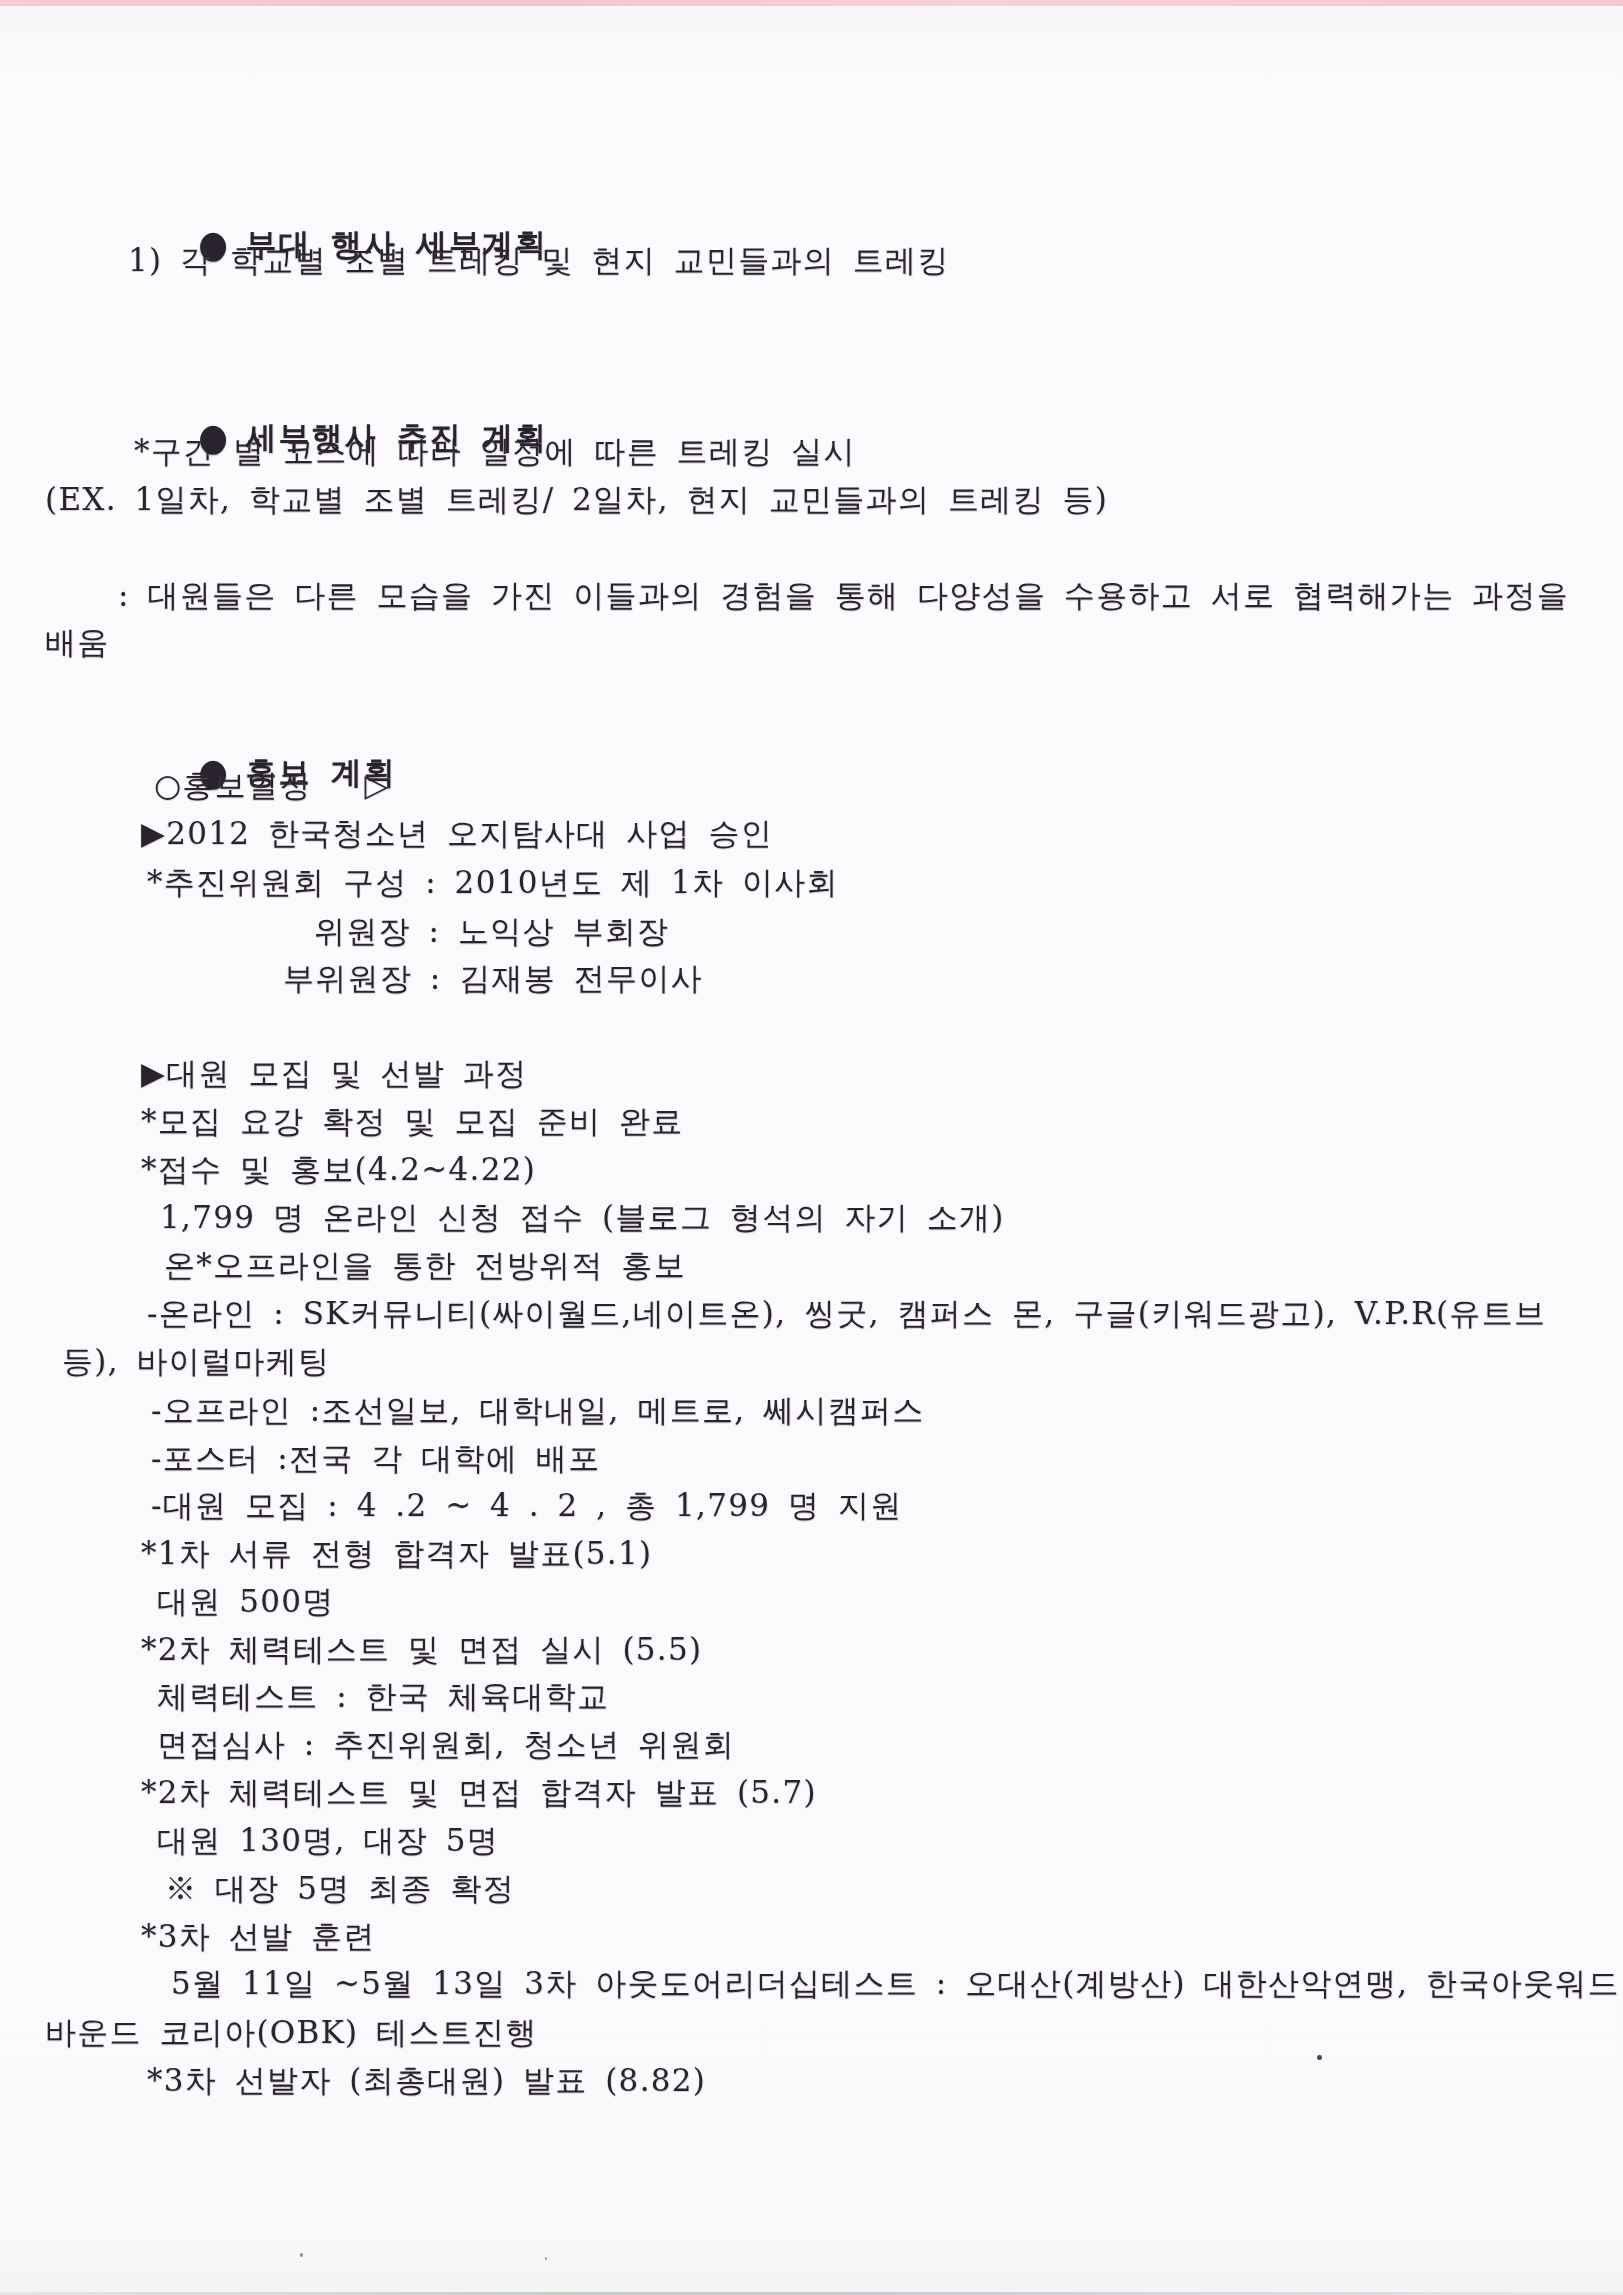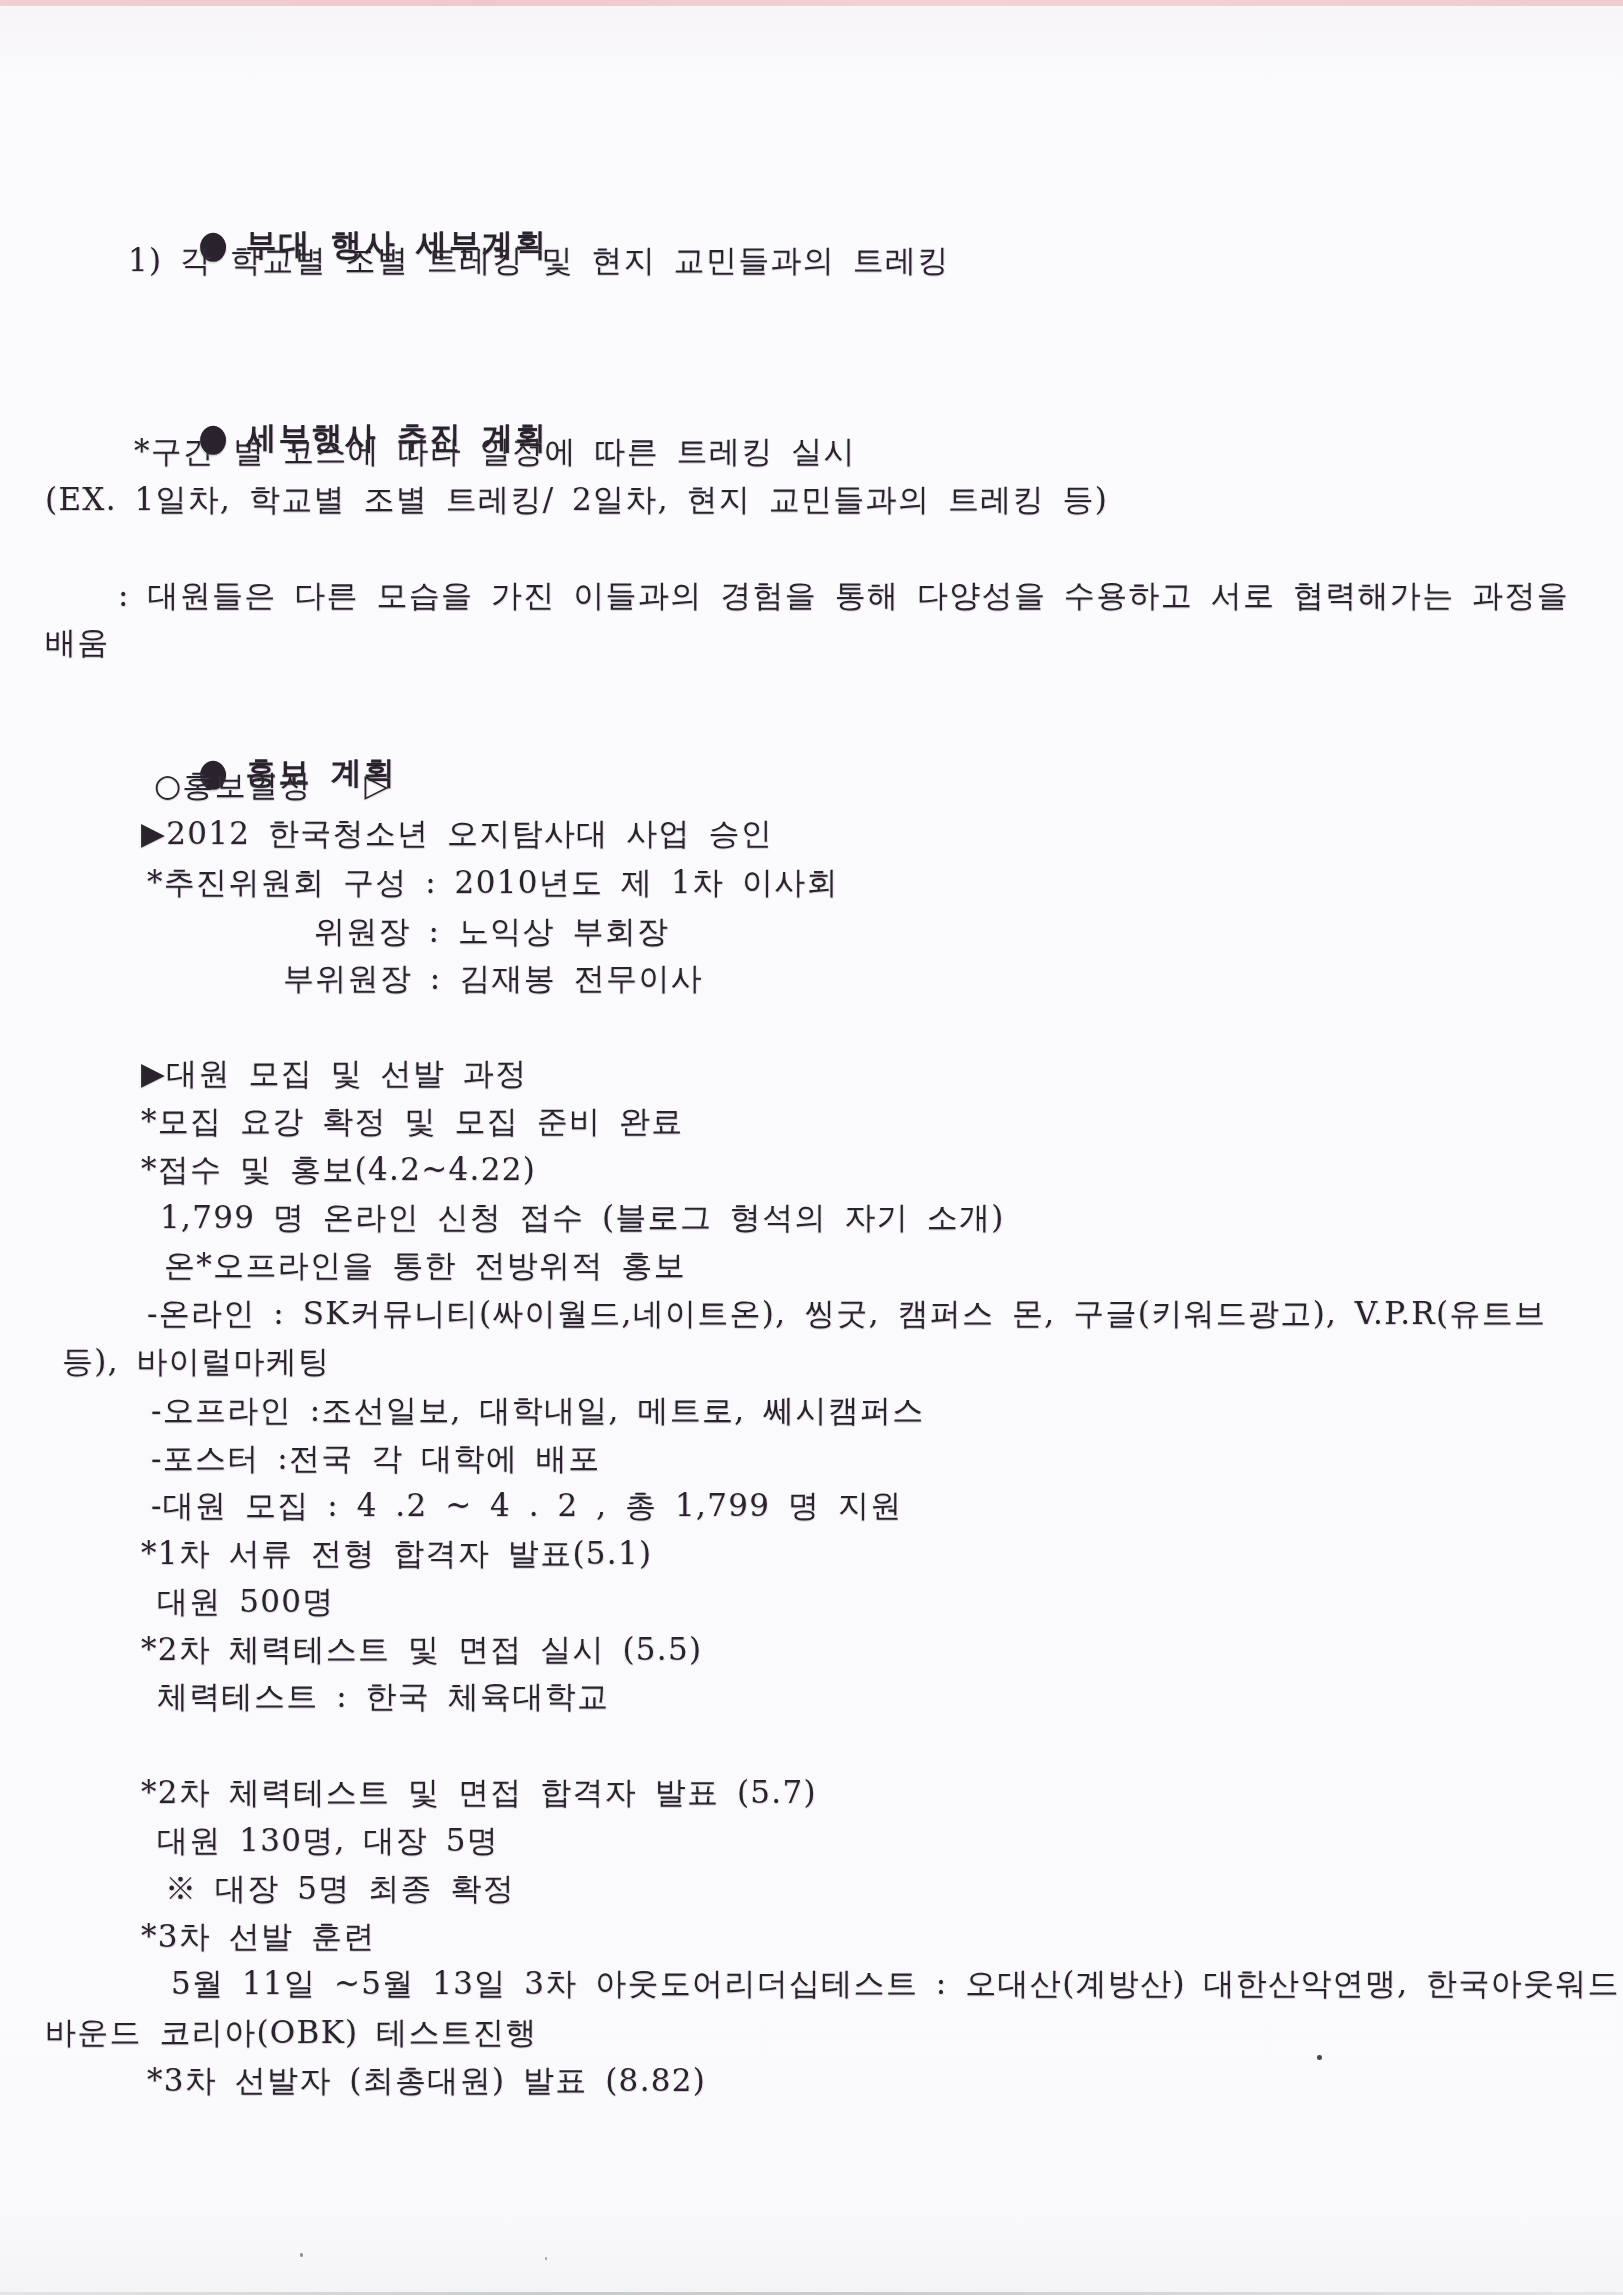--- a/index.html
+++ b/index.html
@@ -66,20 +66,21 @@
   <div class="line" style="top:1246px;left:164px">온*오프라인을 통한 전방위적 홍보</div>
   <div class="line" style="top:1294px;left:147px">-온라인 : SK커뮤니티(싸이월드,네이트온), 씽굿, 캠퍼스 몬, 구글(키워드광고), V.P.R(유트브</div>
   <div class="line" style="top:1342px;left:62px">등), 바이럴마케팅</div>
   <div class="line" style="top:1391px;left:151px">-오프라인 :조선일보, 대학내일, 메트로, 쎄시캠퍼스</div>
   <div class="line" style="top:1439px;left:151px">-포스터 :전국 각 대학에 배포</div>
   <div class="line" style="top:1486px;left:151px">-대원 모집 : 4 .2 ~ 4 . 2 , 총 1,799 명 지원</div>
   <div class="line" style="top:1534px;left:141px">*1차 서류 전형 합격자 발표(5.1)</div>
   <div class="line" style="top:1582px;left:157px">대원 500명</div>
   <div class="line" style="top:1630px;left:141px">*2차 체력테스트 및 면접 실시 (5.5)</div>
   <div class="line" style="top:1677px;left:157px">체력테스트 : 한국 체육대학교</div>
+  <div class="line" style="top:1725px;left:157px">면접심사 : 추진위원회, 청소년 위원회</div>
   <div class="line" style="top:1773px;left:141px">*2차 체력테스트 및 면접 합격자 발표 (5.7)</div>
   <div class="line" style="top:1821px;left:157px">대원 130명, 대장 5명</div>
   <div class="line" style="top:1869px;left:165px">※ 대장 5명 최종 확정</div>
   <div class="line" style="top:1917px;left:141px">*3차 선발 훈련</div>
   <div class="line" style="top:1964px;left:171px">5월 11일 ~5월 13일 3차 아웃도어리더십테스트 : 오대산(계방산) 대한산악연맹, 한국아웃워드</div>
   <div class="line" style="top:2013px;left:45px">바운드 코리아(OBK) 테스트진행</div>
   <div class="line" style="top:2061px;left:147px">*3차 선발자 (최총대원) 발표 (8.82)</div>
 
   <div class="speck" style="top:2055px;left:1317px;width:4.6px;height:4.6px;"></div>
   <div class="speck" style="top:2253px;left:300px;width:2.6px;height:3.9px;opacity:.6;"></div>

